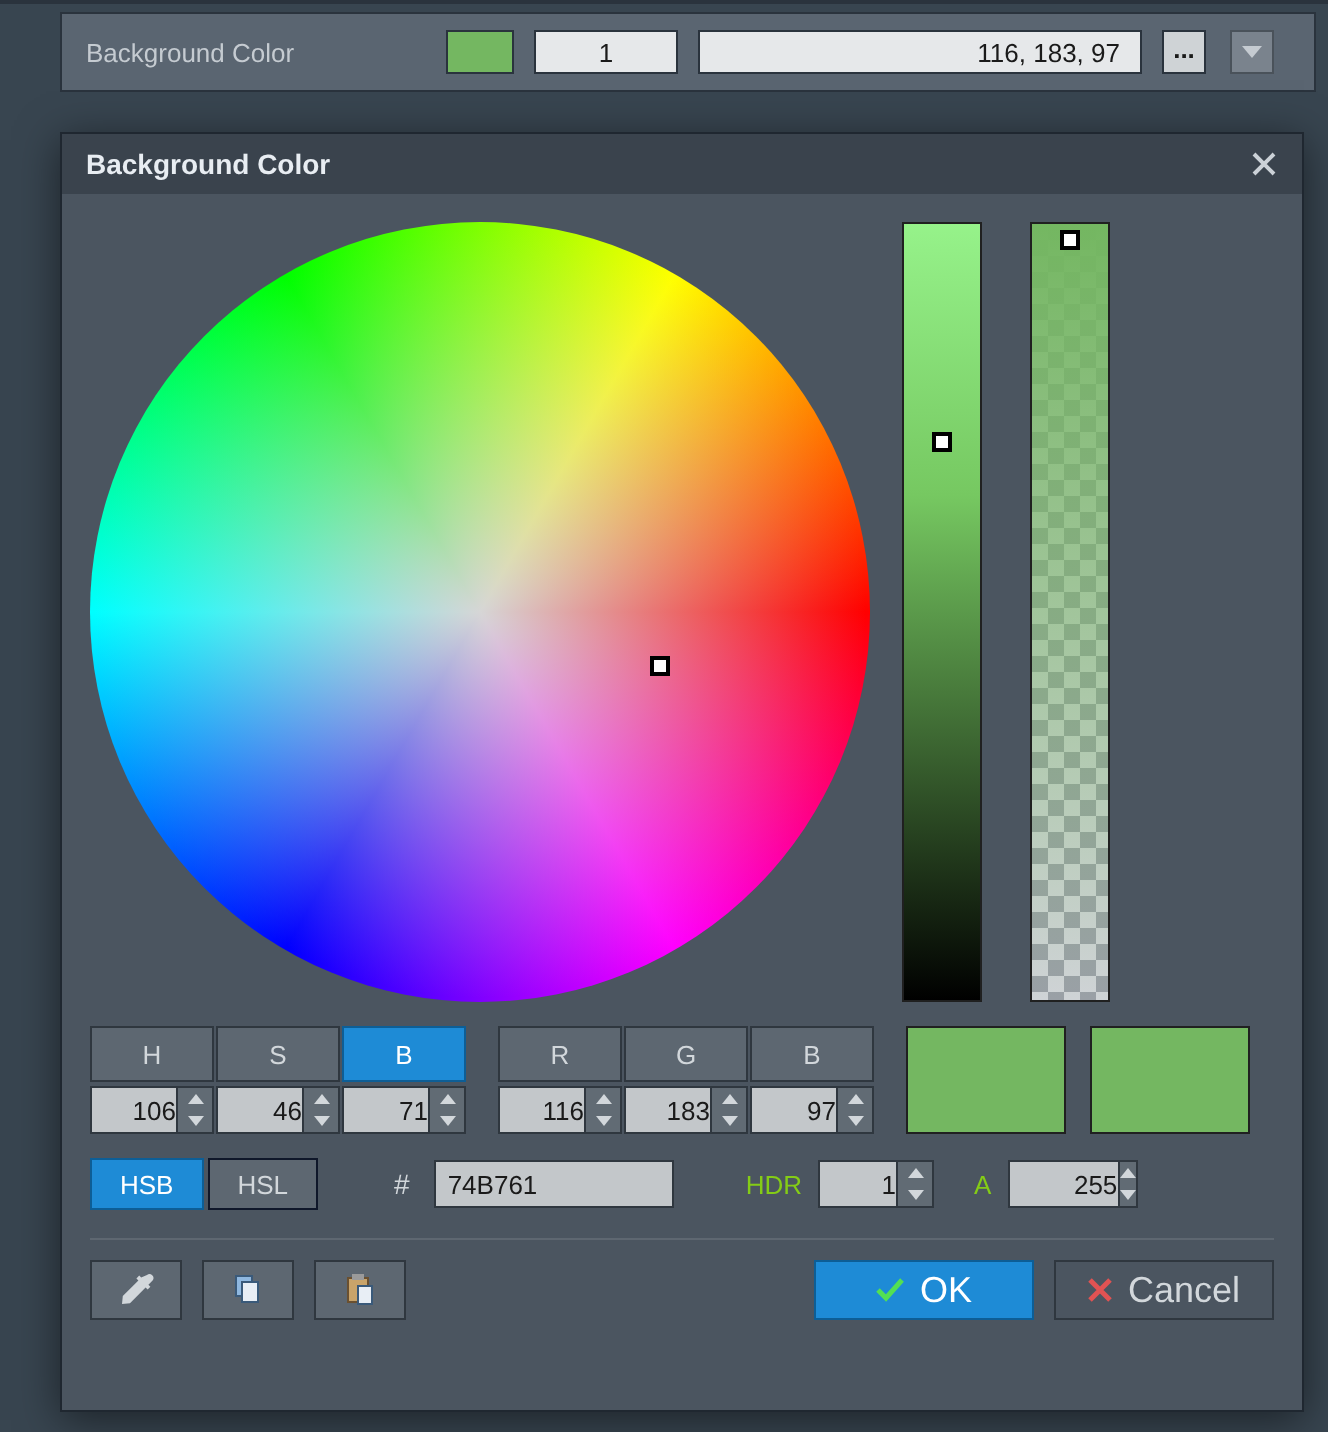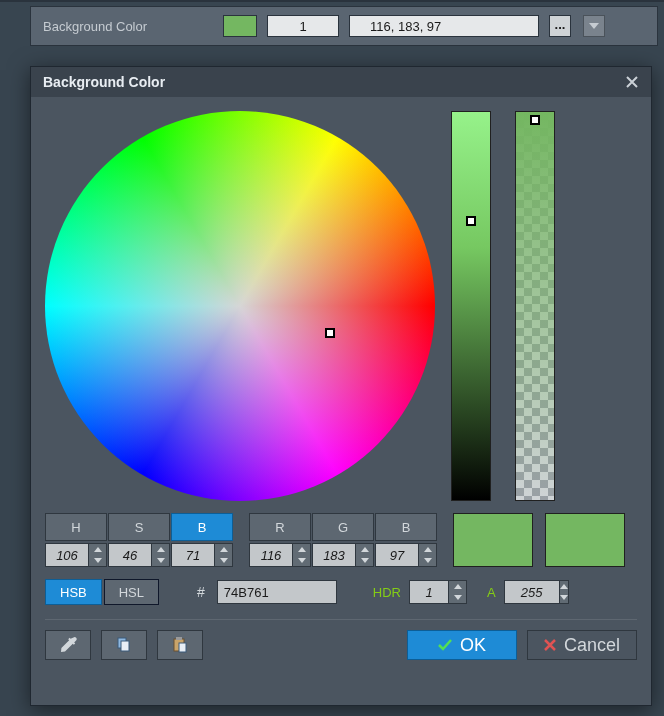--- a/index.html
+++ b/index.html
@@ -5,21 +5,21 @@
   * { box-sizing: border-box; margin: 0; padding: 0; font-family: "Segoe UI", Tahoma, sans-serif; }
   body { background: #384550; width: 664px; height: 716px; overflow: hidden; font-size: 13px; color: #cdd3d9; }
   
   
   .prop-row-outer { background: #384550; padding: 4px 0 4px 30px; border-top: 2px solid #2a333d; }
   .prop-row { display: flex; align-items: center; background: #5a6571; border: 1px solid #2a333d; padding: 8px 12px; gap: 10px; margin-right: 6px;}
   .prop-label { color: #c5cbd1; flex: 0 0 170px; font-size: 13px; }
   .swatch-small { width: 34px; height: 22px; border: 1px solid #2a333d; }
   .num-input { height: 22px; background: #e6e8ea; border: 1px solid #2a333d; color: #1a1a1a; text-align: center; font-size: 13px; }
   .prop-idx { width: 72px; }
-  .prop-rgb { width: 190px; text-align: left; padding: 0 20px; }
+  .prop-rgb { width: 222px; text-align: right; padding: 0 10px; }
   .ellipsis-btn { width: 22px; height: 22px; background: #cfd3d6; border: 1px solid #2a333d; color: #1a1a1a; font-weight: bold; text-align: center; line-height: 18px; cursor: pointer; font-size:13px;}
   .dropdown-caret { width: 22px; height: 22px; background: #7a838d; border: 1px solid #4a525a; display:flex; align-items:center; justify-content:center; margin-left: 2px;}
   .dropdown-caret svg { width: 10px; height: 6px; fill: #c5cbd1; }
 
   
   .dialog { position: absolute; left: 30px; top: 66px; width: 622px; height: 640px; background: #4b5560; border: 1px solid #1f2730; box-shadow: 0 4px 20px rgba(0,0,0,.5); }
   .titlebar { height: 30px; background: #3a434d; display: flex; align-items: center; padding: 0 8px 0 12px; }
   .title-text { font-weight: bold; color: #e8edf2; flex: 1; font-size: 14px; }
   .close-btn { width: 22px; height: 22px; display:flex; align-items:center; justify-content:center; cursor:pointer; }
   .close-btn svg { width: 14px; height: 14px; stroke: #cbd1d7; stroke-width: 2; fill:none; }
@@ -47,21 +47,21 @@
   .spacer-h { height: 12px; }
 
   
   .components { display:flex; gap:16px; align-items:flex-start;}
   .component-group { }
   .tab-row { display:flex; gap:1px; }
   .tab-cell { width: 62px; height: 28px; display:flex; align-items:center; justify-content:center; background:#5d6771; border:1px solid #2f373f; color:#d2d7db; cursor:pointer; font-size:13px;}
   .tab-cell.active { background:#1e8bd6; color:#fff; border-color:#0d5e96;}
   .num-row { display:flex; gap:1px; margin-top:2px;}
   .spin { width:62px; height:24px; display:flex; }
-  .spin input { width:44px; height:24px; background:#c3c7ca; border:1px solid #2f373f; color:#1a1a1a; text-align:center; font-size:13px;font-style:italic;}
+  .spin input { width:44px; height:24px; background:#c3c7ca; border:1px solid #2f373f; color:#1a1a1a; text-align:right; font-size:13px;}
   .spin .arrows { width:18px; height:24px; background:#616b74; border:1px solid #2f373f; border-left:none; display:flex; flex-direction:column;}
   .spin .arrows div { flex:1; display:flex; align-items:center; justify-content:center;}
   .spin .arrows svg { width:8px; height:5px; fill:#d2d7db;}
 
   .swatches-big { display:flex; gap:12px; }
   .swatch-big { width:80px; height:54px; border:1px solid #202020; }
 
   .mode-row { display:flex; align-items:center; gap:8px; margin-top:12px;}
   .mode-tabs { display:flex; gap:2px; }
   .mode-tab { padding: 4px 14px; height:26px; display:flex;align-items:center; background:#5d6771; border:1px solid #0f172a; color:#d2d7db; cursor:pointer; font-size:13px;}

